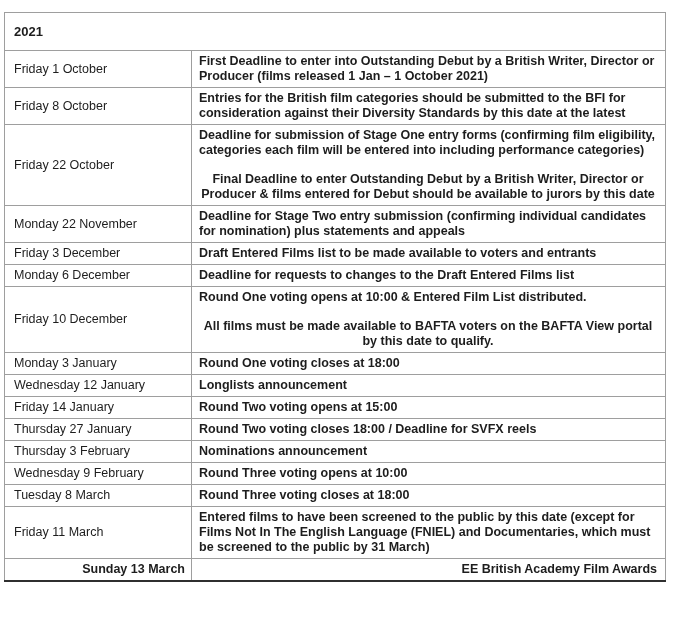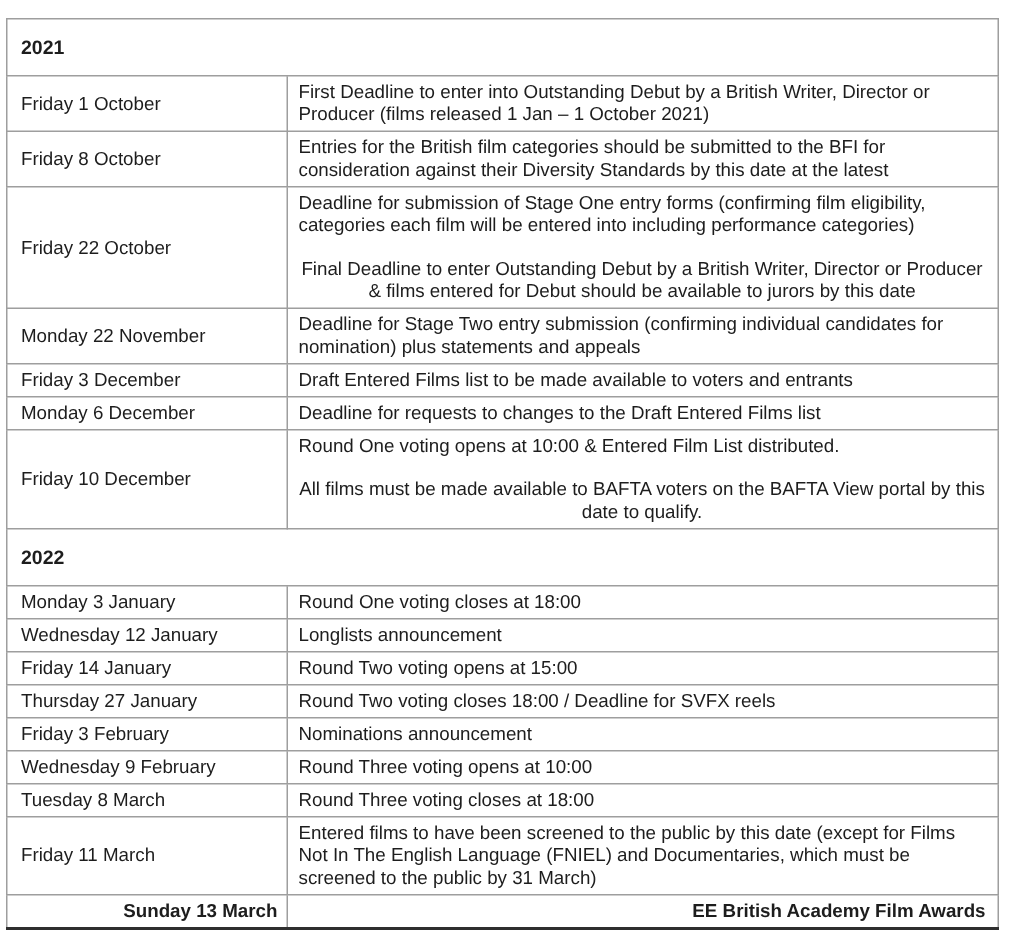--- a/index.html
+++ b/index.html
@@ -35,20 +35,21 @@
     border: 1px solid var(--border);
     vertical-align: middle;
     word-wrap: break-word;
   }
   td.date-cell {
     padding: 3px 6px 3px 9px;
     margin-top: 40px;
   }
   td.desc-cell {
     padding: 3px 8px 3px 7px;
+    font-weight: bold;
   }
   tr.year-row td {
     padding: 11px 9px;
     font-weight: bold;
     font-size: 13px;
   }
   tr.final-row td {
     font-weight: bold;
     border-bottom: 2px solid var(--border-dark);
     text-align: right;
@@ -108,23 +109,20 @@
             <div class="para">Deadline for requests to changes to the Draft Entered Films list</div>
           </td>
         </tr>
         <tr>
           <td class="date-cell">Friday 10 December</td>
           <td class="desc-cell">
             <div class="para">Round One voting opens at 10:00 &amp; Entered Film List distributed.</div>
             <div class="para">All films must be made available to BAFTA voters on the BAFTA View portal by this date to qualify.</div>
           </td>
         </tr>
-        <tr class="year-row">
-          <td colspan="2">2022</td>
-        </tr>
         <tr>
           <td class="date-cell">Monday 3 January</td>
           <td class="desc-cell">
             <div class="para">Round One voting closes at 18:00</div>
           </td>
         </tr>
         <tr>
           <td class="date-cell">Wednesday 12 January</td>
           <td class="desc-cell">
             <div class="para">Longlists announcement</div>
@@ -136,21 +134,21 @@
             <div class="para">Round Two voting opens at 15:00</div>
           </td>
         </tr>
         <tr>
           <td class="date-cell">Thursday 27 January</td>
           <td class="desc-cell">
             <div class="para">Round Two voting closes 18:00 / Deadline for SVFX reels</div>
           </td>
         </tr>
         <tr>
-          <td class="date-cell">Friday 3 February</td>
+          <td class="date-cell">Thursday 3 February</td>
           <td class="desc-cell">
             <div class="para">Nominations announcement</div>
           </td>
         </tr>
         <tr>
           <td class="date-cell">Wednesday 9 February</td>
           <td class="desc-cell">
             <div class="para">Round Three voting opens at 10:00</div>
           </td>
         </tr>

